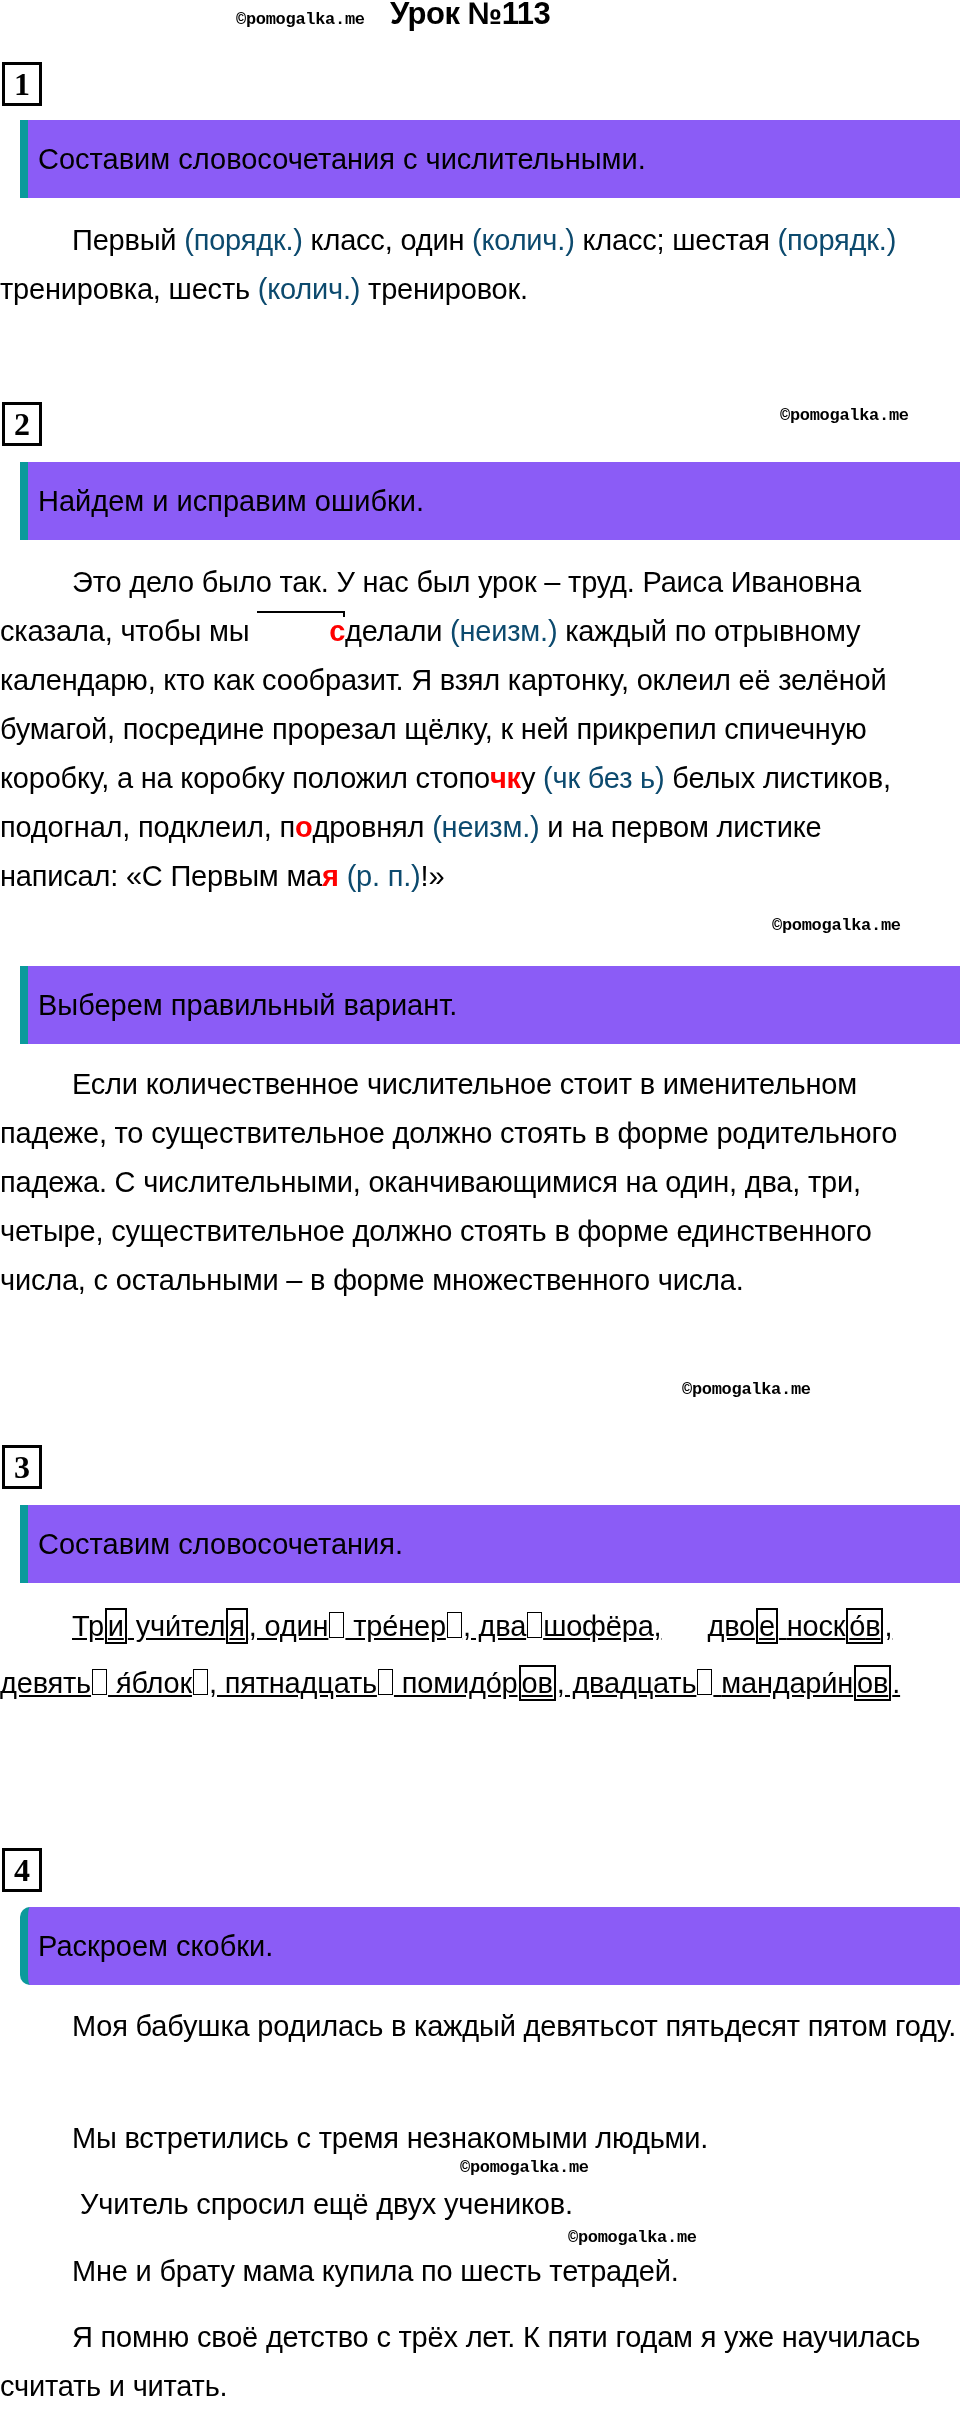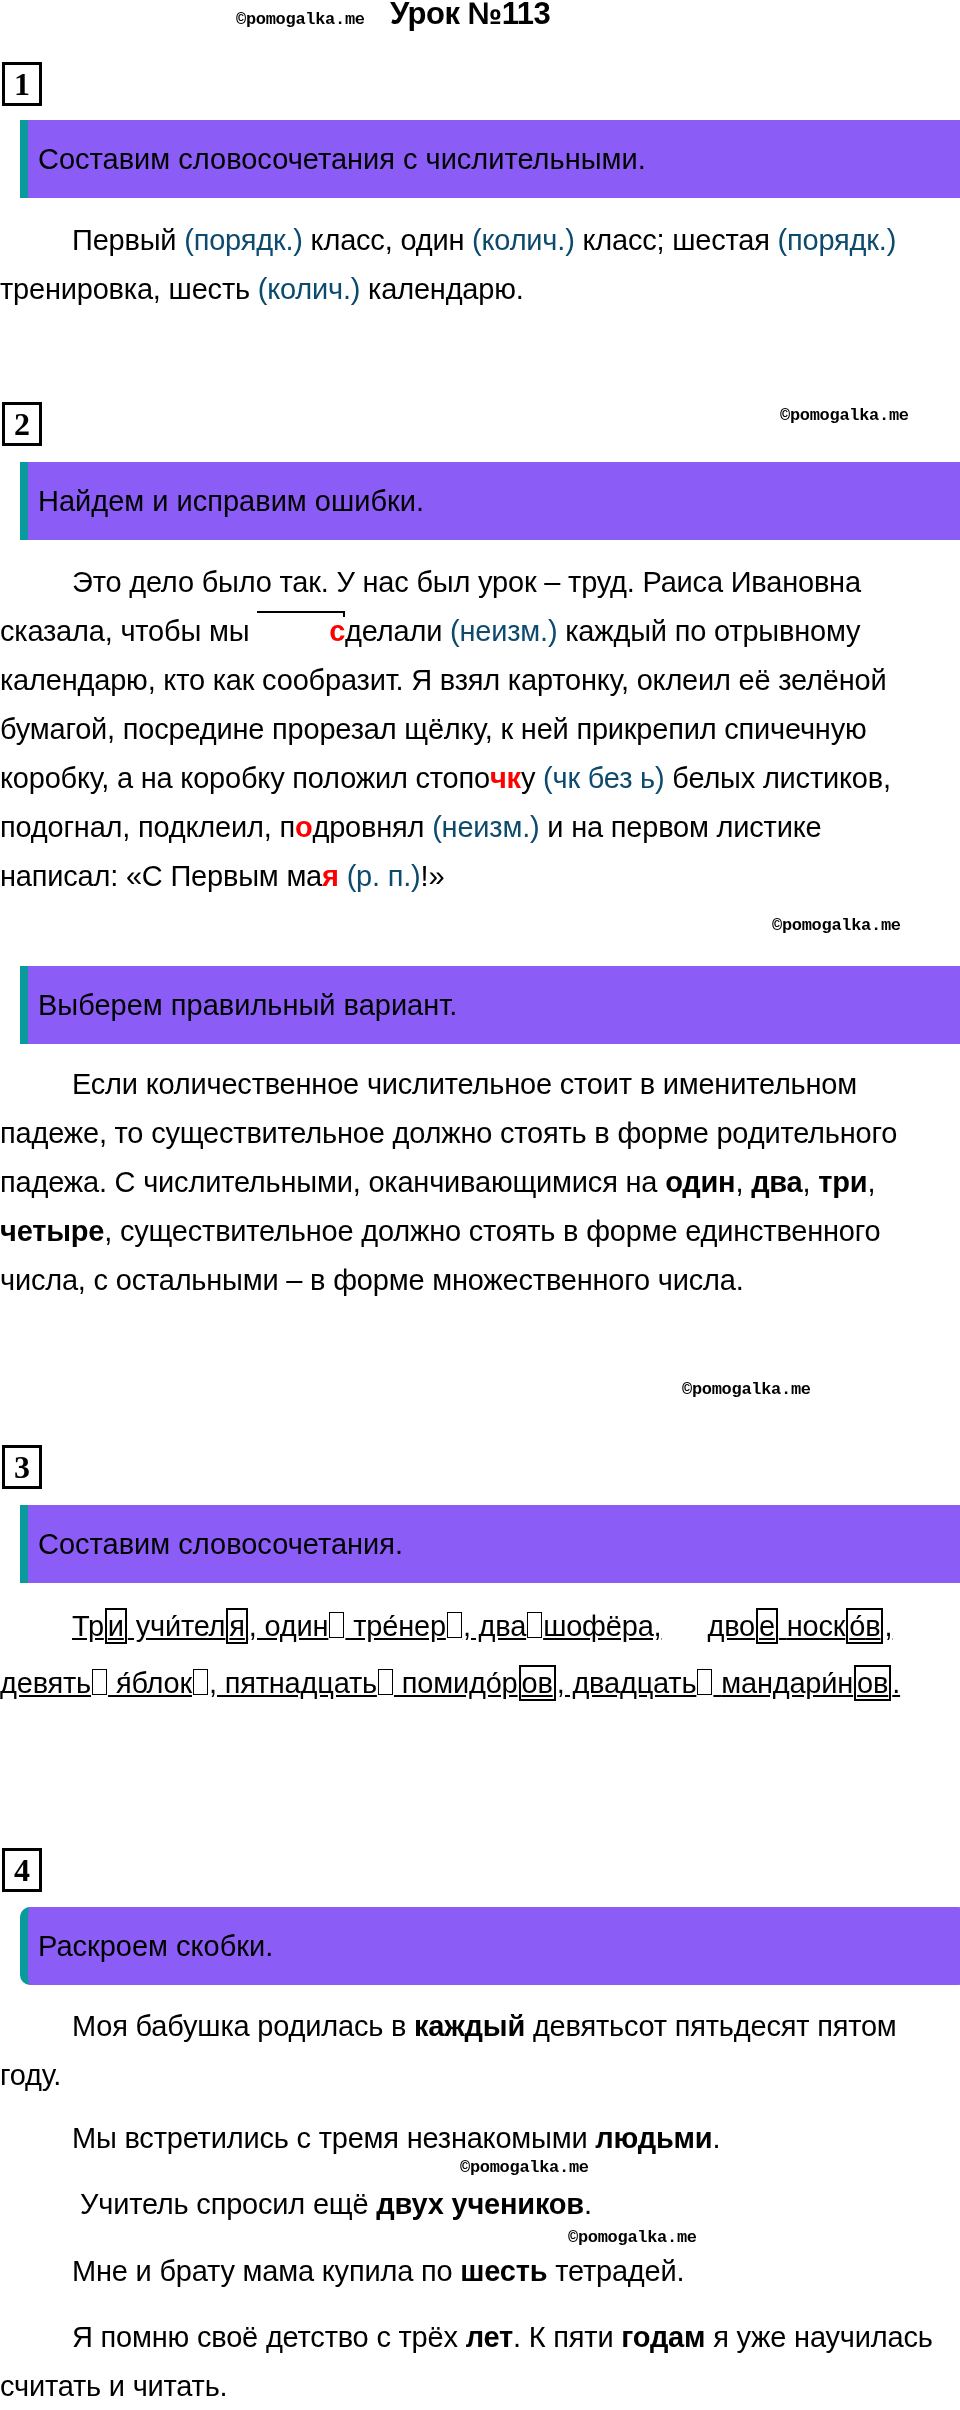--- a/index.html
+++ b/index.html
@@ -25,21 +25,21 @@
     left: 20px; width: 948px; height: 78px; background: #8b5cf6;
     border-left: 8px solid #0b9a9b; box-sizing: border-box;
     padding-left: 10px; font-size: 29px; line-height: 78px; white-space: nowrap;
   }
   .para {
     left: 0px; width: 960px; font-size: 29px; line-height: 49px; letter-spacing: -0.2px;
   }
   .para p { margin: 0; text-indent: 72px; }
   .gray { color: #0c4a6e; }
   .red { color: #ff0000; font-weight: bold; }
-  .b { font-weight: bold; }
+  .b { font-weight: normal; }
   .pref {
     position: relative; display: inline-block;
   }
   .pref::before {
     content: ""; position: absolute; left: 0; top: 4px; width: 100%; height: 6px;
     border-top: 2px solid #000; border-right: 2px solid #000; box-sizing: border-box;
   }
   .ebox { border: 2px solid #000; padding: 0 1px; margin: 0 1px; }
   .empty-box {
     display: inline-block; width: 13px; height: 24px; border: 1.5px solid #000;
@@ -58,21 +58,21 @@
 <div class="abs para" style="top:216px;">
   <p>
     <span>Первый</span>
     <span class="gray">(порядк.)</span>
     <span>класс, один</span>
     <span class="gray">(колич.)</span>
     <span>класс; шестая</span>
     <span class="gray">(порядк.)</span>
     <span>тренировка, шесть</span>
     <span class="gray">(колич.)</span>
-    <span>календарю.</span>
+    <span>тренировок.</span>
   </p>
 </div>
 
 <div class="abs numbox" style="top:402px;">2</div>
 <div class="abs wm" style="left:780px; top:406px;">©pomogalka.me</div>
 <div class="abs banner" style="top:462px;">Найдем и исправим ошибки.</div>
 <div class="abs para" style="top:558px; width:945px;">
   <p><span>Это дело было так. У нас был урок – труд. Раиса Ивановна сказала, чтобы мы </span><span class="pref red">с</span><span>делали</span> <span class="gray">(неизм.)</span><span> каждый по отрывному календарю, кто как сообразит. Я взял картонку, оклеил её зелёной бумагой, посредине прорезал щёлку, к ней прикрепил спичечную коробку, а на коробку положил стопо</span><span class="red">чк</span><span>у</span> <span class="gray">(чк без ь)</span><span> белых листиков, подогнал, подклеил, п</span><span class="red">о</span><span>дровнял</span> <span class="gray">(неизм.)</span><span> и на первом листике написал: «С Первым ма</span><span class="red">я</span> <span class="gray">(р. п.)</span><span>!»</span></p>
 </div>
 <div class="abs wm" style="left:772px; top:916px;">©pomogalka.me</div>

